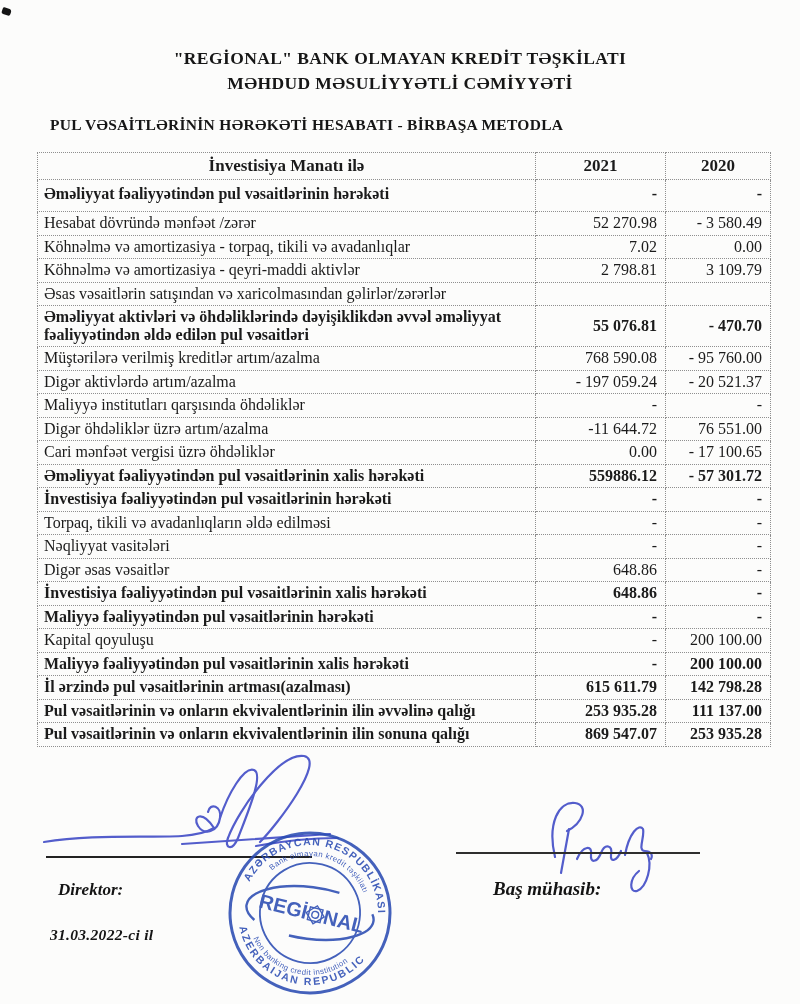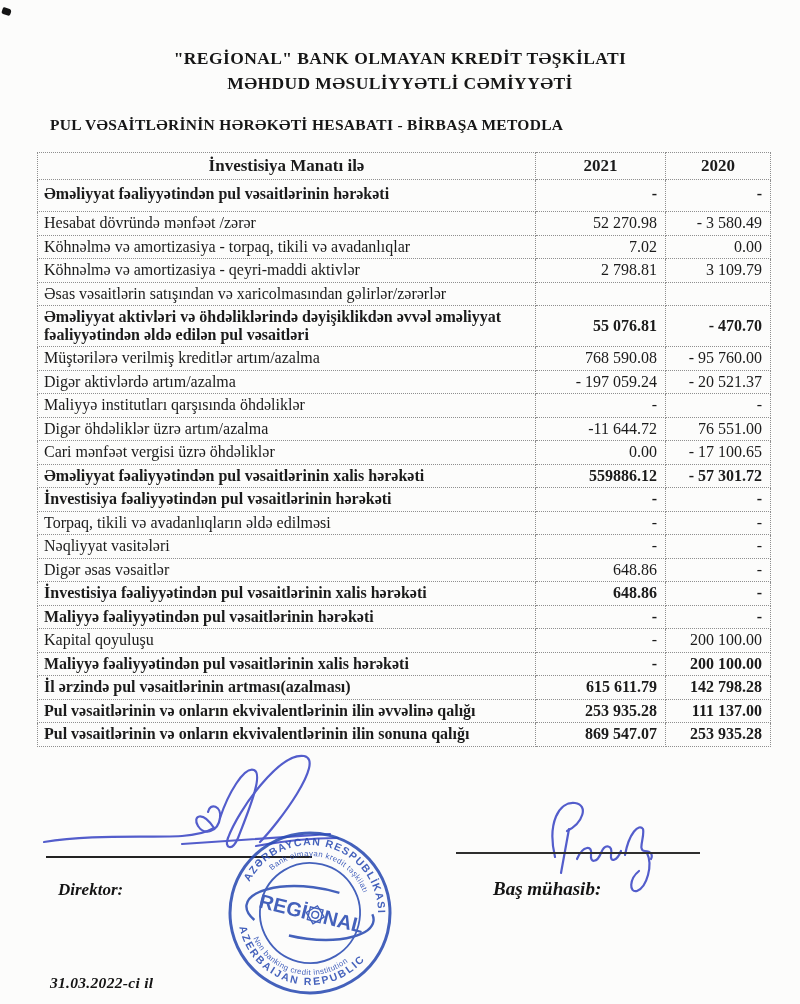--- a/index.html
+++ b/index.html
@@ -40,21 +40,21 @@
   }
   table.cf th{font-weight:700;text-align:center;font-size:17px;padding:4px 4px;}
   table.cf td.num{text-align:right;padding-right:8px;white-space:nowrap;}
   table.cf tr.bold td{font-weight:700;}
   table.cf tr.first-section td{padding-top:5px;padding-bottom:9px;}
   .sig-line{position:absolute;height:2px;background:#222;}
   .sig-line.left{top:856px;left:46px;width:266px;}
   .sig-line.right{top:852px;left:456px;width:244px;background:#2e2e2e;}
   .foot-label{position:absolute;font-weight:700;font-style:italic;color:#141414;}
   .foot-label.director{top:880px;left:58px;font-size:17px;}
-  .foot-label.date{top:926px;left:50px;font-size:15.5px;letter-spacing:.3px;margin-top:48px;}
+  .foot-label.date{top:926px;left:50px;font-size:15.5px;letter-spacing:.3px;}
   .foot-label.accountant{top:878px;left:455px;font-size:19px;margin-left:38px;}
   .sig{position:absolute;}
   .sig svg path{fill:none;stroke:#4550c8;stroke-width:2.2;stroke-linecap:round;stroke-linejoin:round;}
   .sig.left-sig{left:42px;top:750px;width:335px;height:115px;opacity:.92;}
   .sig.right-sig{left:525px;top:795px;width:170px;height:105px;opacity:.92;}
   .stamp{position:absolute;left:222px;top:825px;width:176px;height:176px;opacity:.88;}
   .stamp *{fill:none;stroke:#2b4cb3;}
   .stamp text,.stamp textPath{fill:#2b4cb3;stroke:none;font-family:"Liberation Sans","DejaVu Sans",sans-serif;}
 </style>
 </head>

